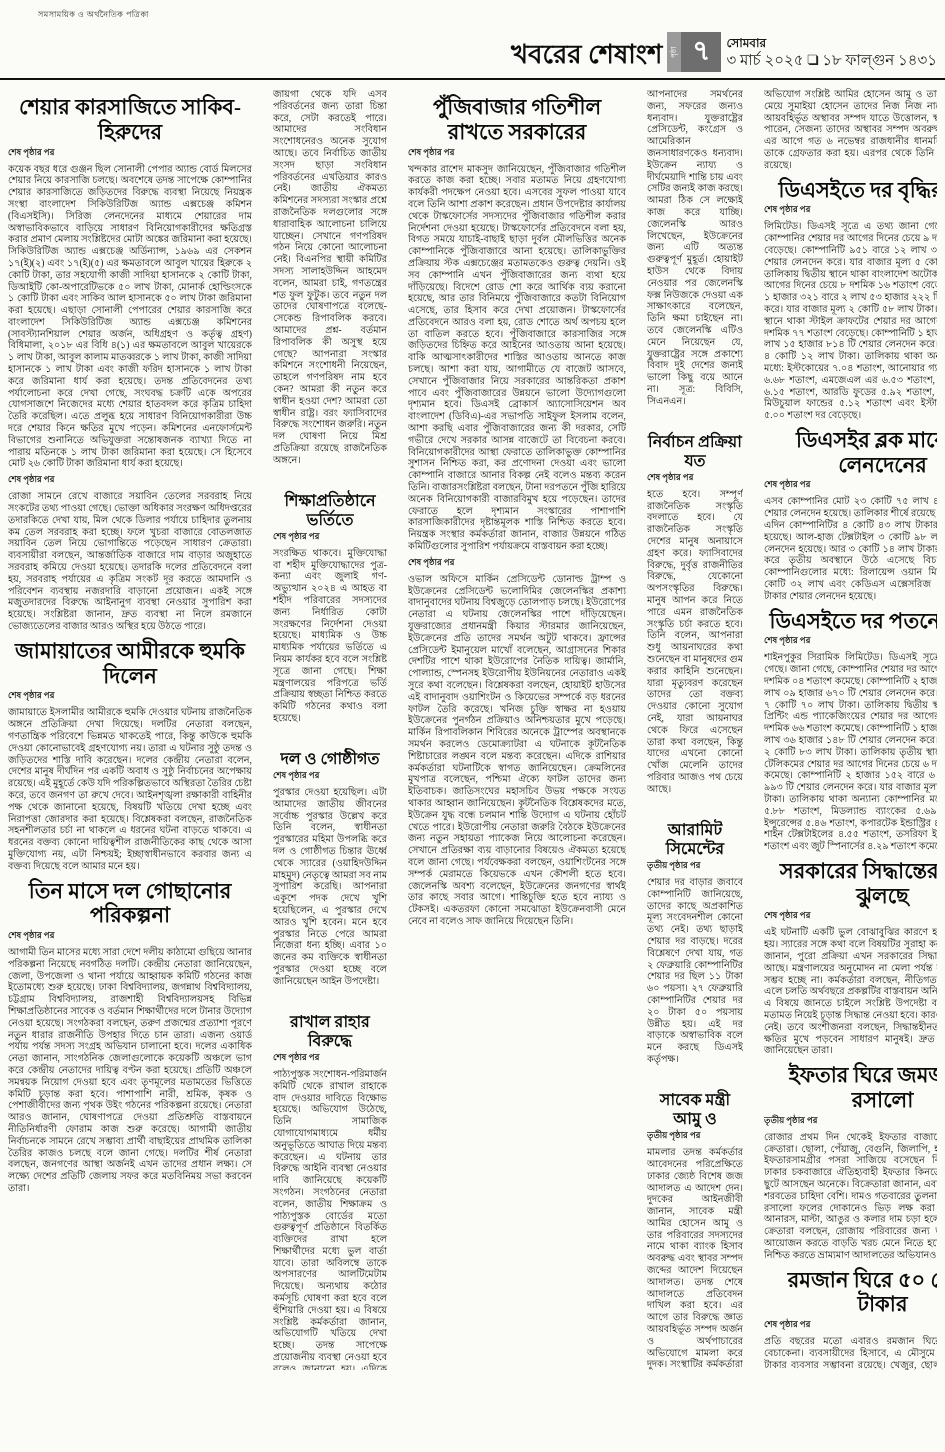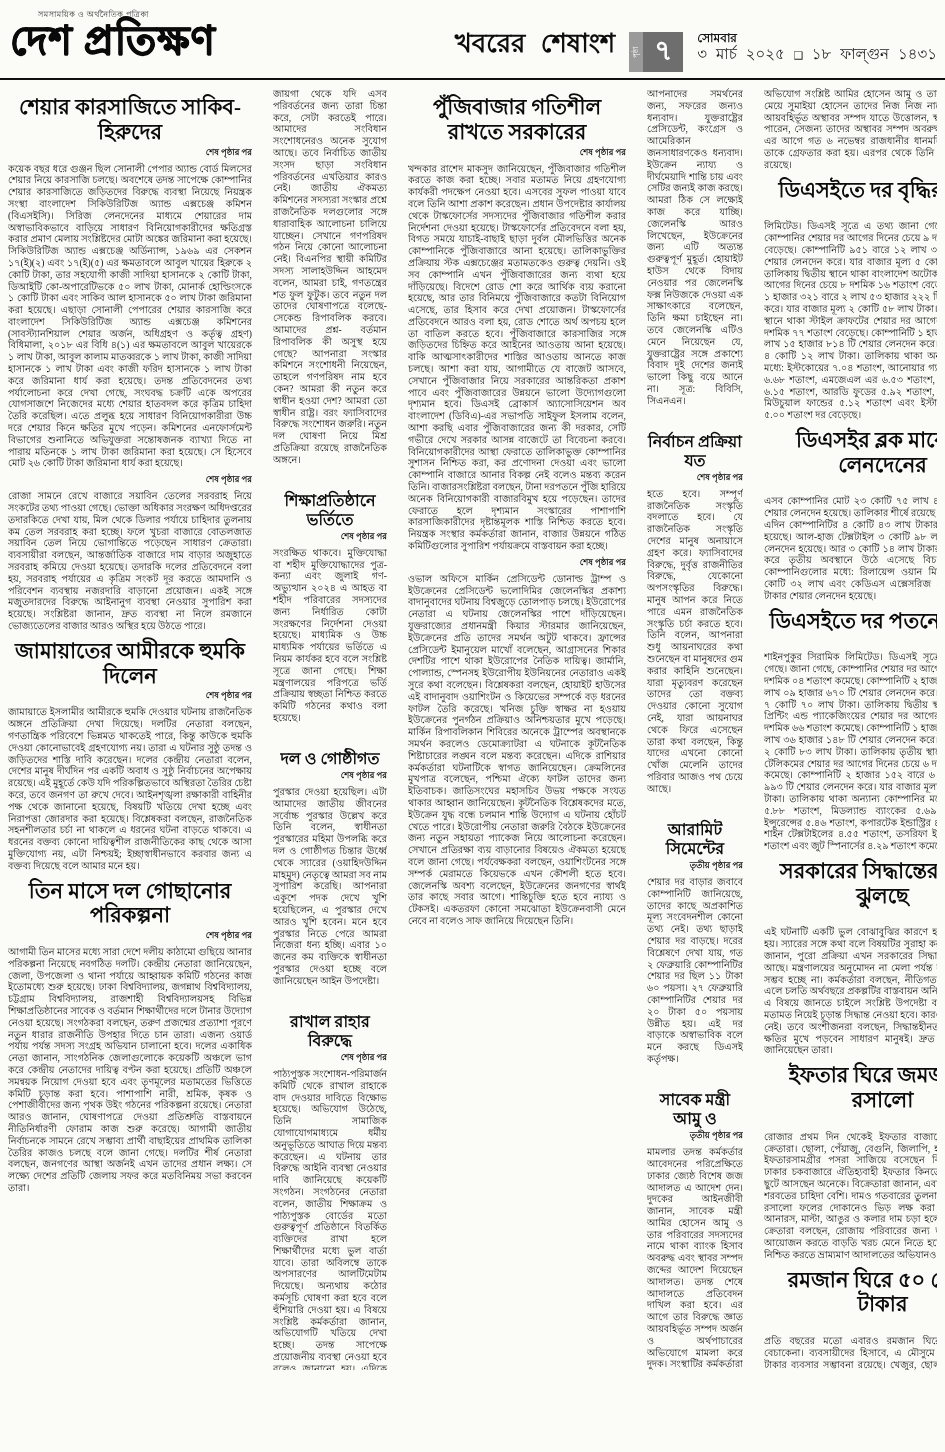--- a/index.html
+++ b/index.html
@@ -17,21 +17,21 @@
   }
   .masthead{position:absolute;left:10px;top:8px;}
   .tagline{font-size:8px;color:#333;margin-left:28px;letter-spacing:.5px;}
   .paper-title{
     font-size:40px;font-weight:900;line-height:1.0;color:#0a0a0a;
     letter-spacing:1px;
     text-shadow:.6px 0 #0a0a0a,-.6px 0 #0a0a0a,0 .5px #0a0a0a;
   }
   .header-right{
     position:absolute;right:8px;bottom:6px;
-    display:flex;align-items:flex-start;gap:14px;font-family:Liberation Mono, monospace;
+    display:flex;align-items:flex-end;gap:5px;
   }
   .section-title{
     font-size:26px;font-weight:bold;color:#0d0d0d;line-height:1;
     padding-bottom:4px;
   }
   .pagebox{display:flex;align-items:stretch;height:40px;}
   .pagebox .pageword{
     background:#9a9a9a;color:#fff;width:14px;
     display:flex;align-items:center;justify-content:center;
     font-size:7px;writing-mode:vertical-rl;transform:rotate(180deg);
@@ -52,36 +52,35 @@
   .col{overflow:hidden;flex:0 0 auto;}
   .h-wide{
     font-size:21px;font-weight:bold;text-align:center;line-height:1.18;
     margin:7px 0 1px;color:#0b0b0b;
   }
   .h-narrow{
     font-size:16px;font-weight:bold;text-align:center;line-height:1.2;
     margin:25px 0 1px;color:#0b0b0b;
   }
   .cont{
-    font-size:8.5px;font-weight:bold;text-align:right;margin:0 0 3px;color:#1b1b1b;
+    font-size:8.5px;font-weight:bold;text-align:left;margin:0 0 3px;color:#1b1b1b;
   }
   p.body{
     margin:0 0 4px;font-size:9.6px;line-height:11.8px;text-align:justify;
     word-break:break-word;
   }
 </style>
 </head>
 <body>
 
 <div class="page">
 
   <div class="header">
     <div class="masthead">
       <div class="tagline">সমসাময়িক ও অর্থনৈতিক পত্রিকা</div>
-      <div class="paper-title">দেশ প্রতিক্ষণ</div>
     </div>
     <div class="header-right">
       <div class="section-title">খবরের শেষাংশ</div>
       <div class="pagebox">
         <div class="pageword">পৃষ্ঠা</div>
         <div class="pagenum">৭</div>
       </div>
       <div class="dateblock">
         <div class="weekday">সোমবার</div>
         <div class="dateline">৩ মার্চ ২০২৫ ❑ ১৮ ফাল্গুন ১৪৩১</div>

